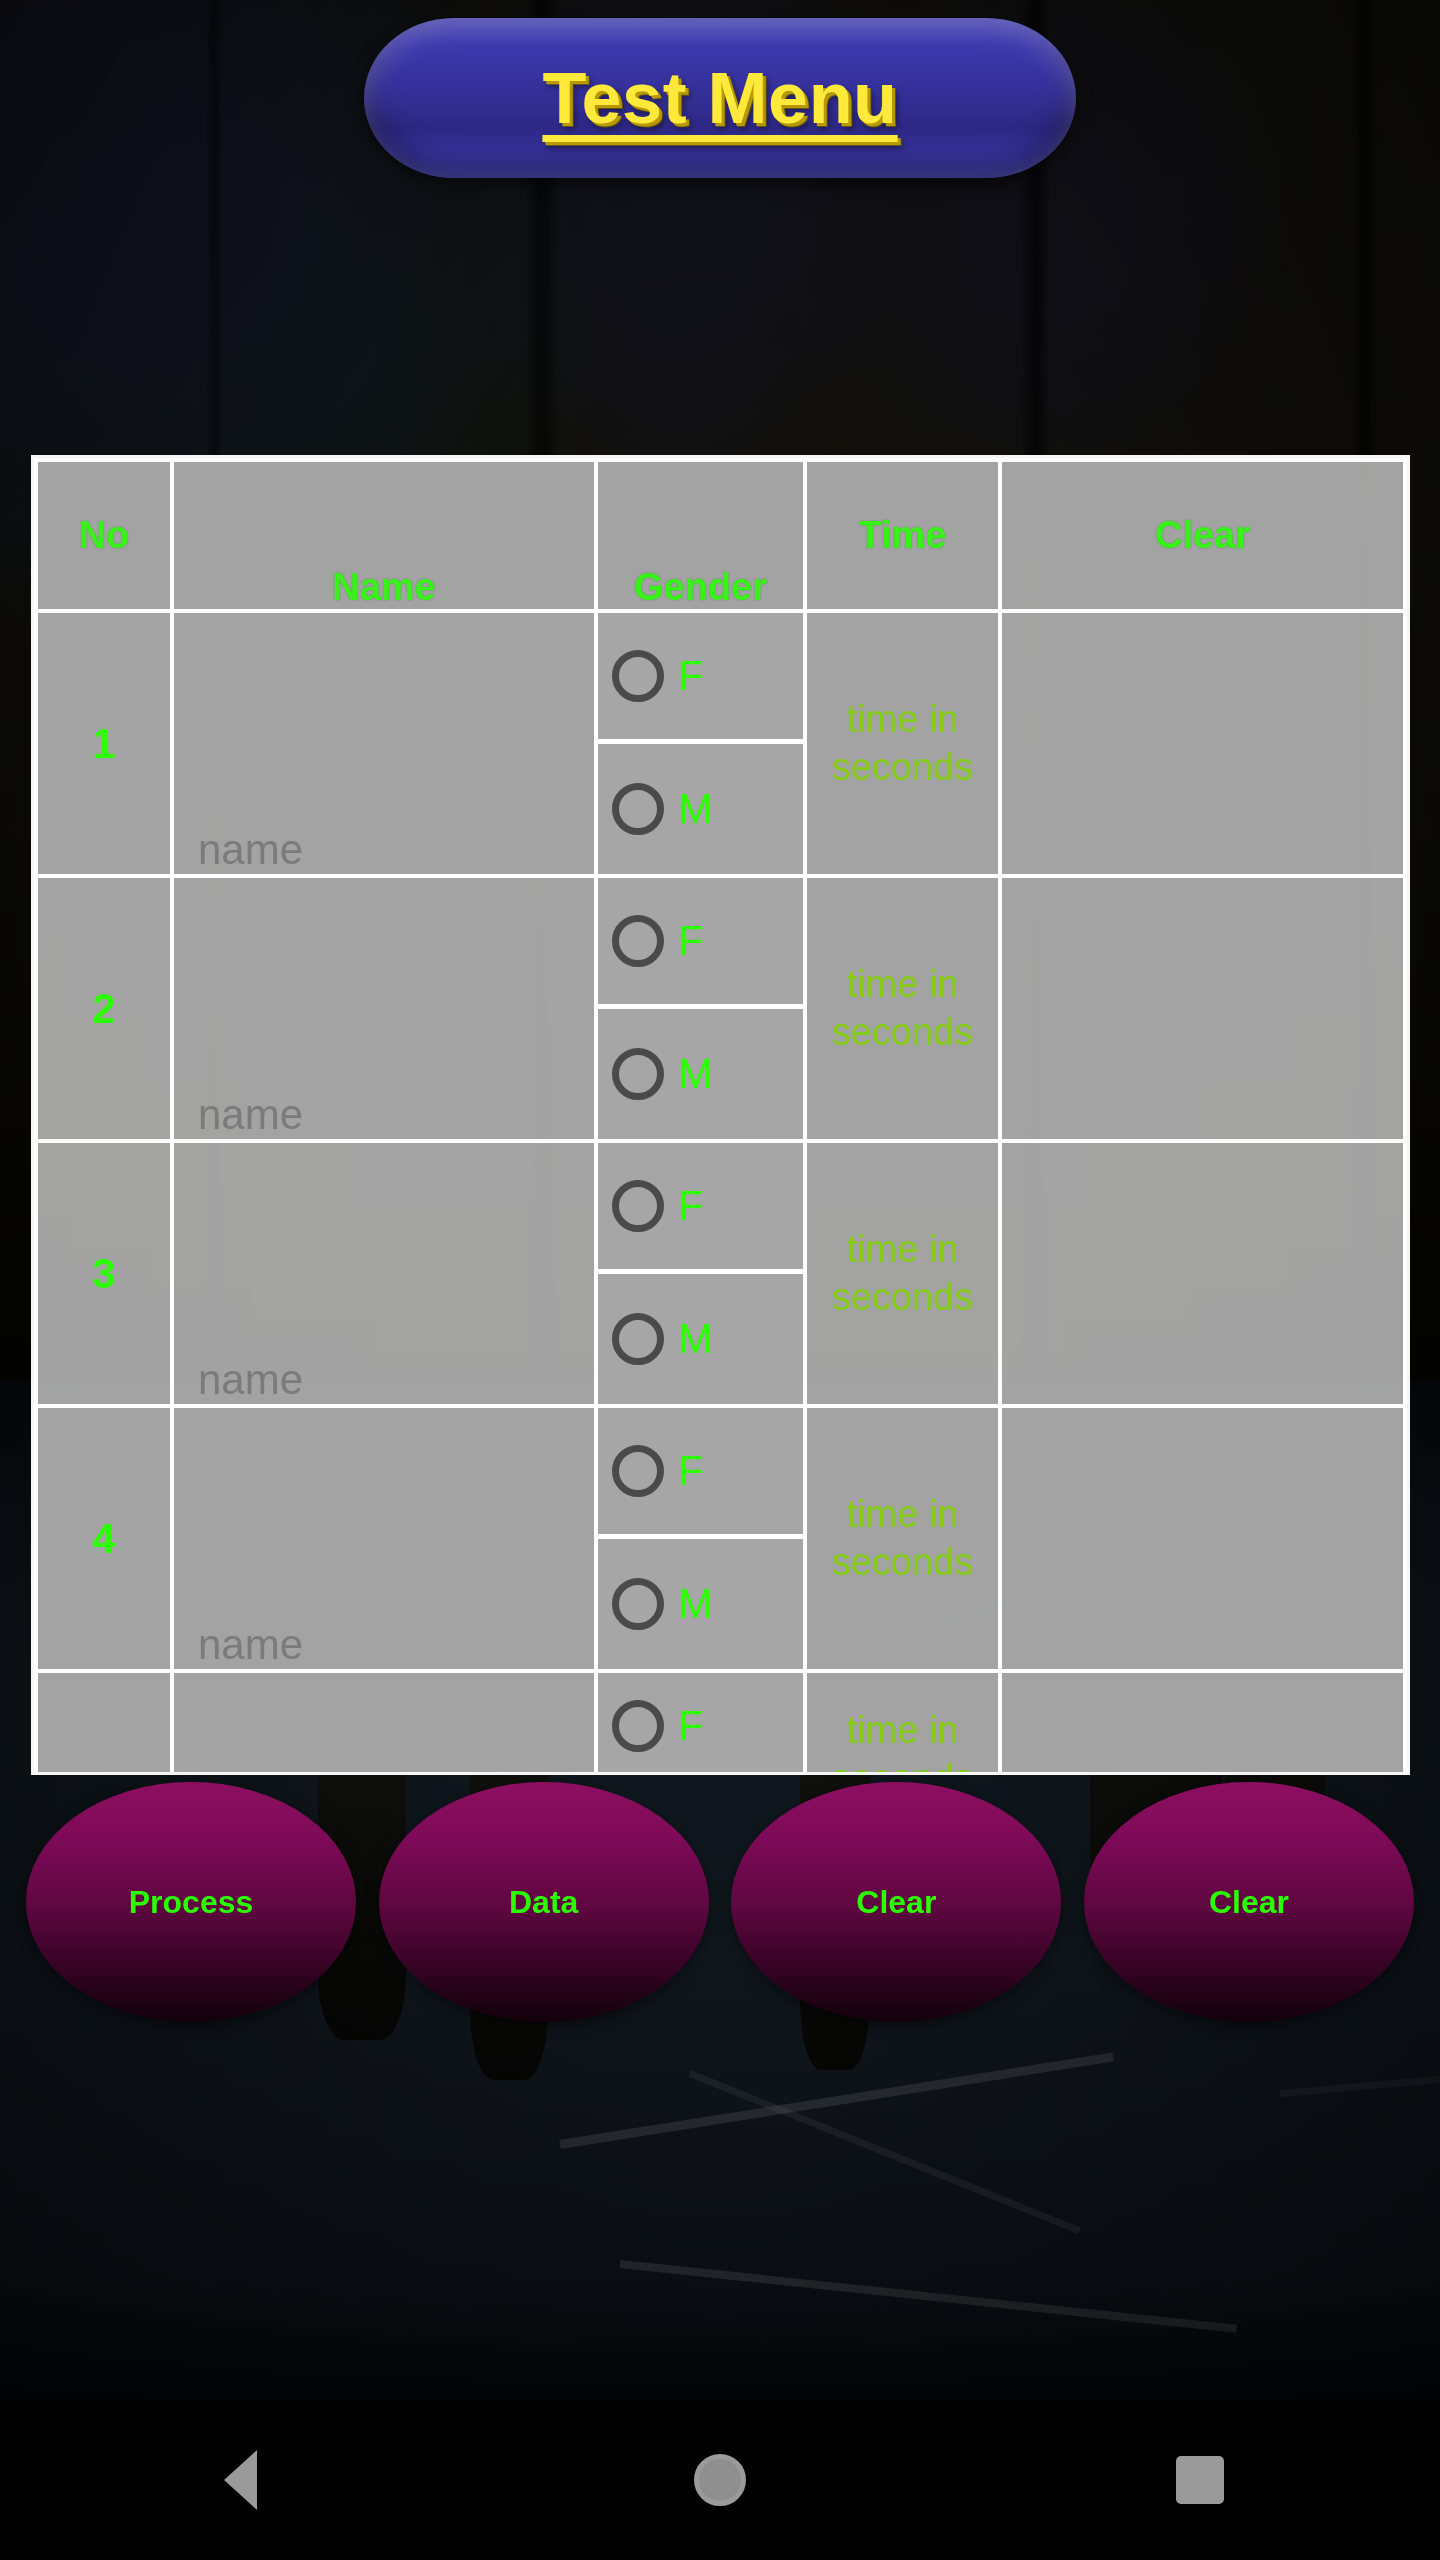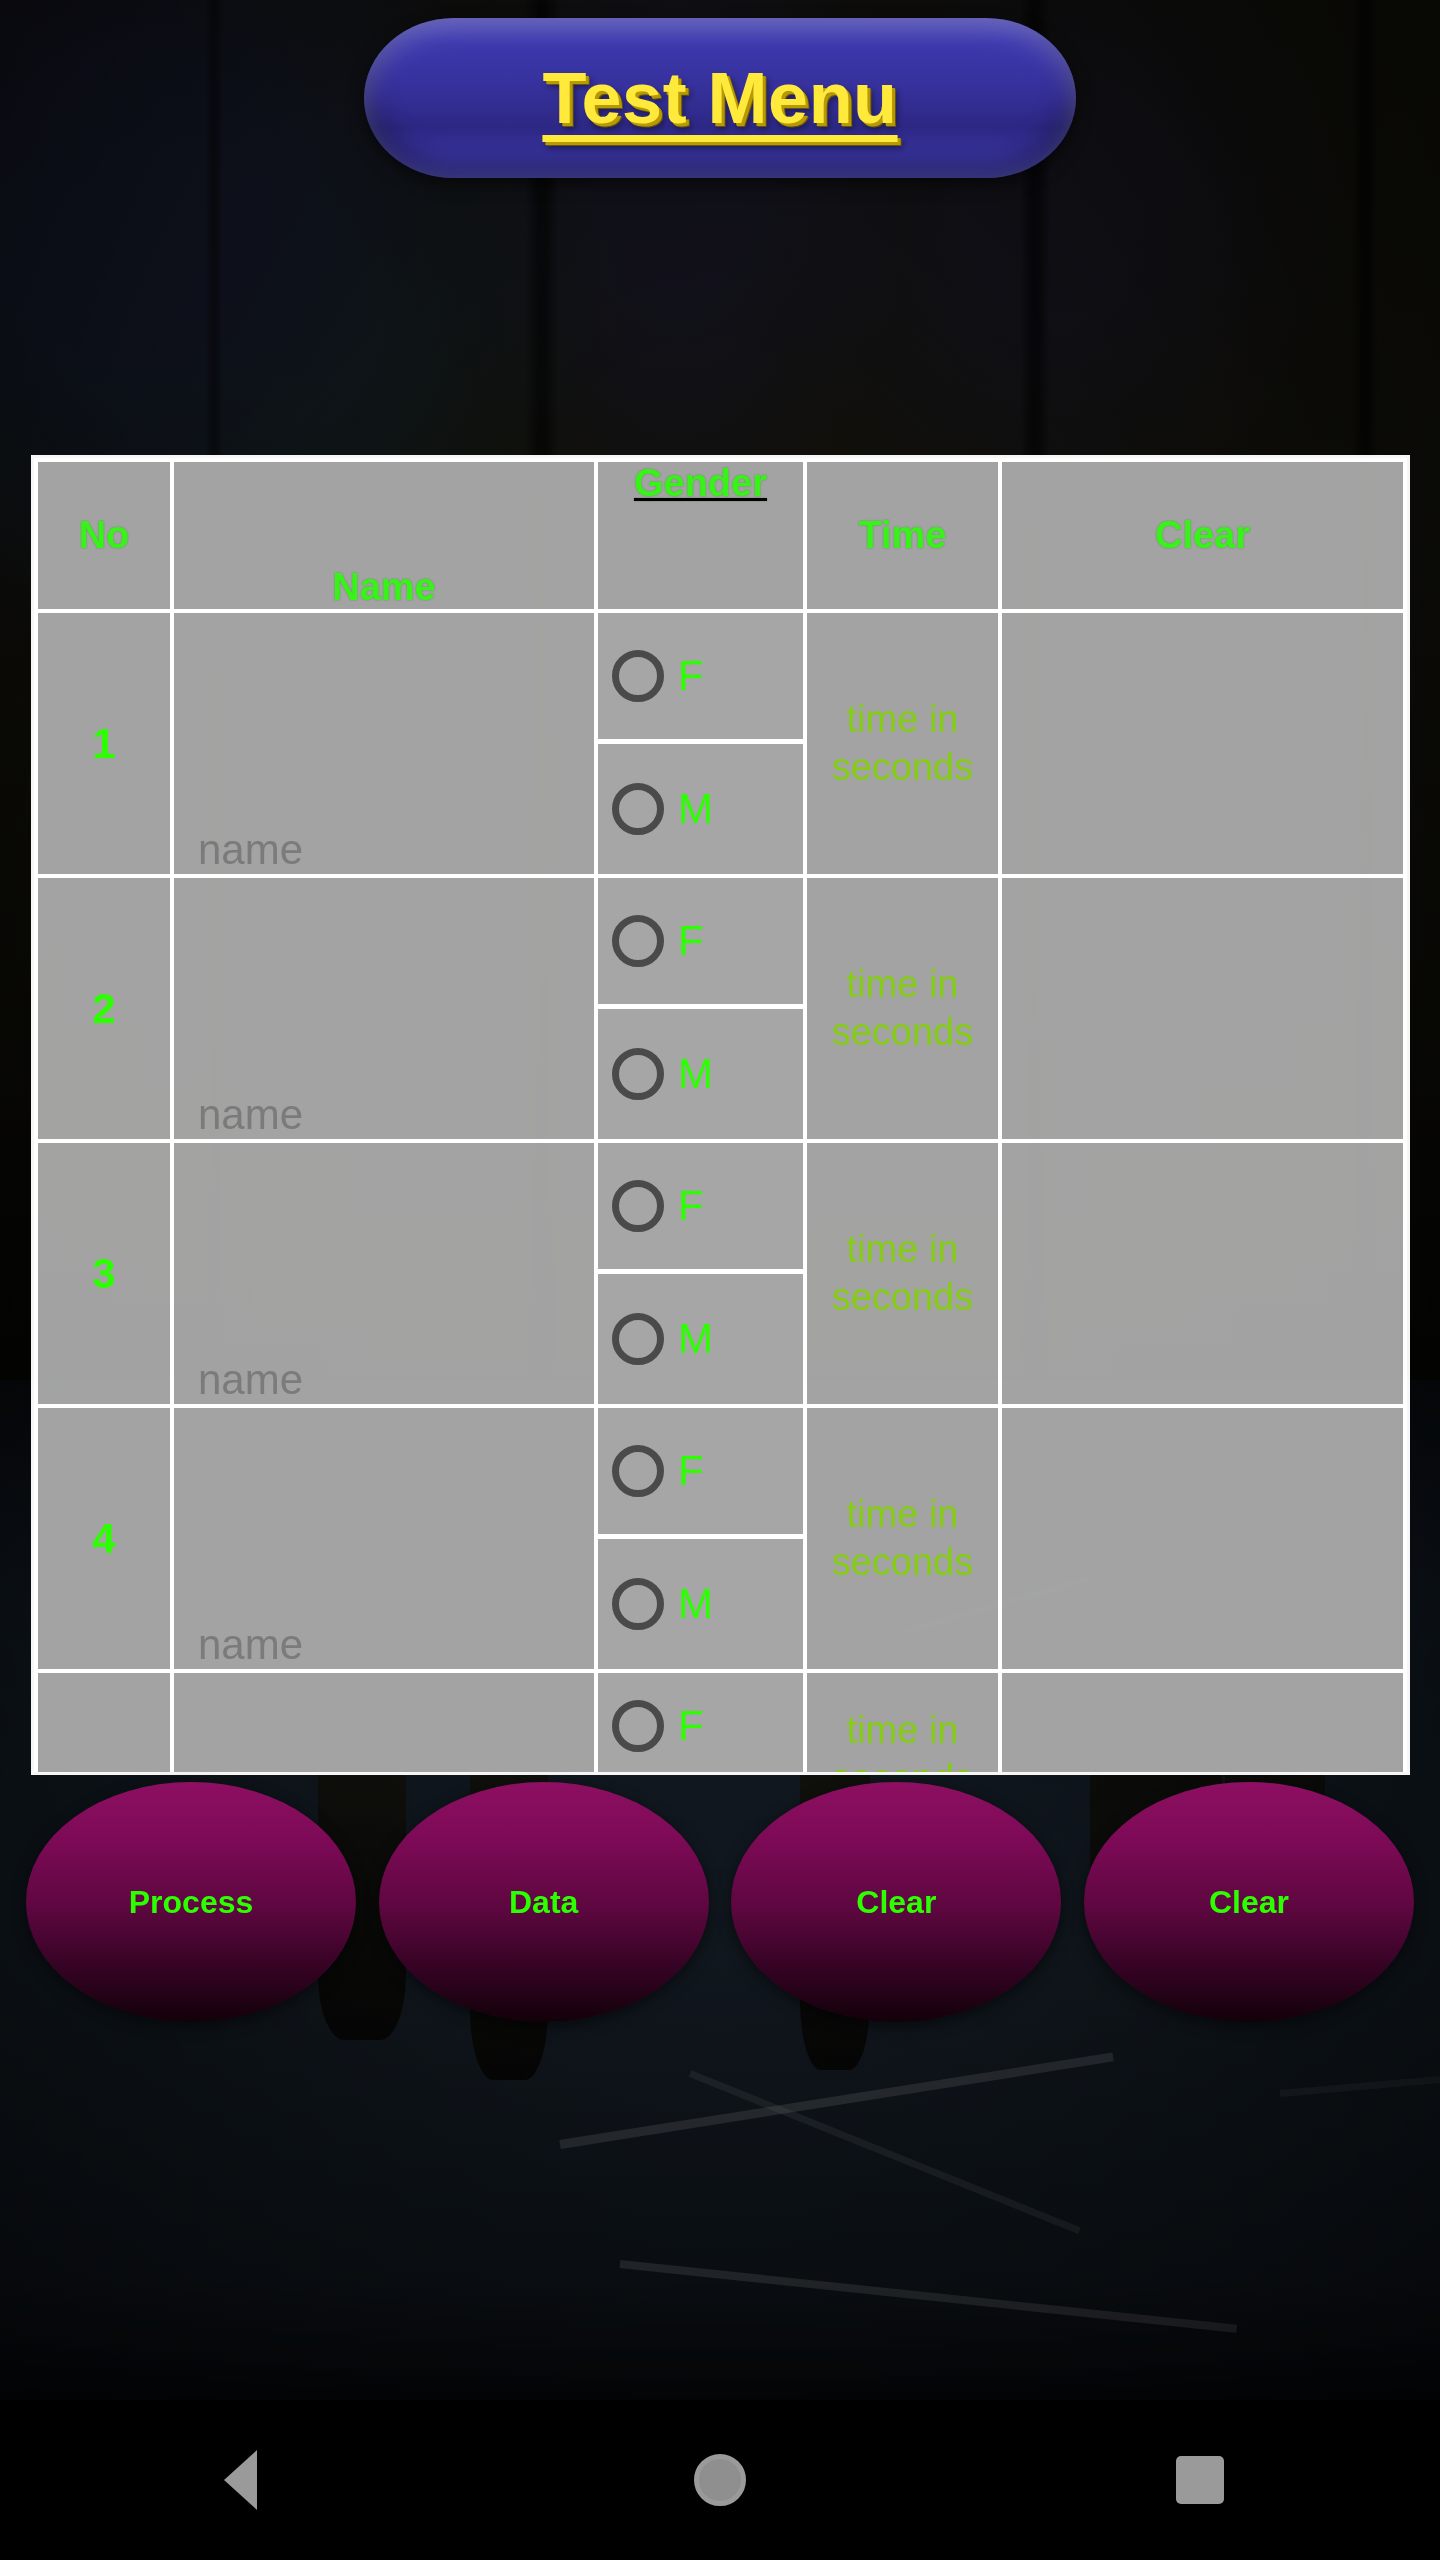--- a/index.html
+++ b/index.html
@@ -327,21 +327,21 @@
   <div class="table-wrap">
     <div class="grid">
 
       <div class="row head-row">
         <div class="cell c-no">
           <span class="head-label">No</span>
         </div>
         <div class="cell c-name">
           <span class="head-label">Name</span>
         </div>
-        <div class="cell c-gender" style="justify-content:flex-start;text-decoration:underline;">
+        <div class="cell c-gender" style="justify-content:flex-end;">
           <span class="head-label">Gender</span>
         </div>
         <div class="cell c-time">
           <span class="head-label">Time</span>
         </div>
         <div class="cell c-result">
           <span class="head-label">Clear</span>
         </div>
       </div>
 

